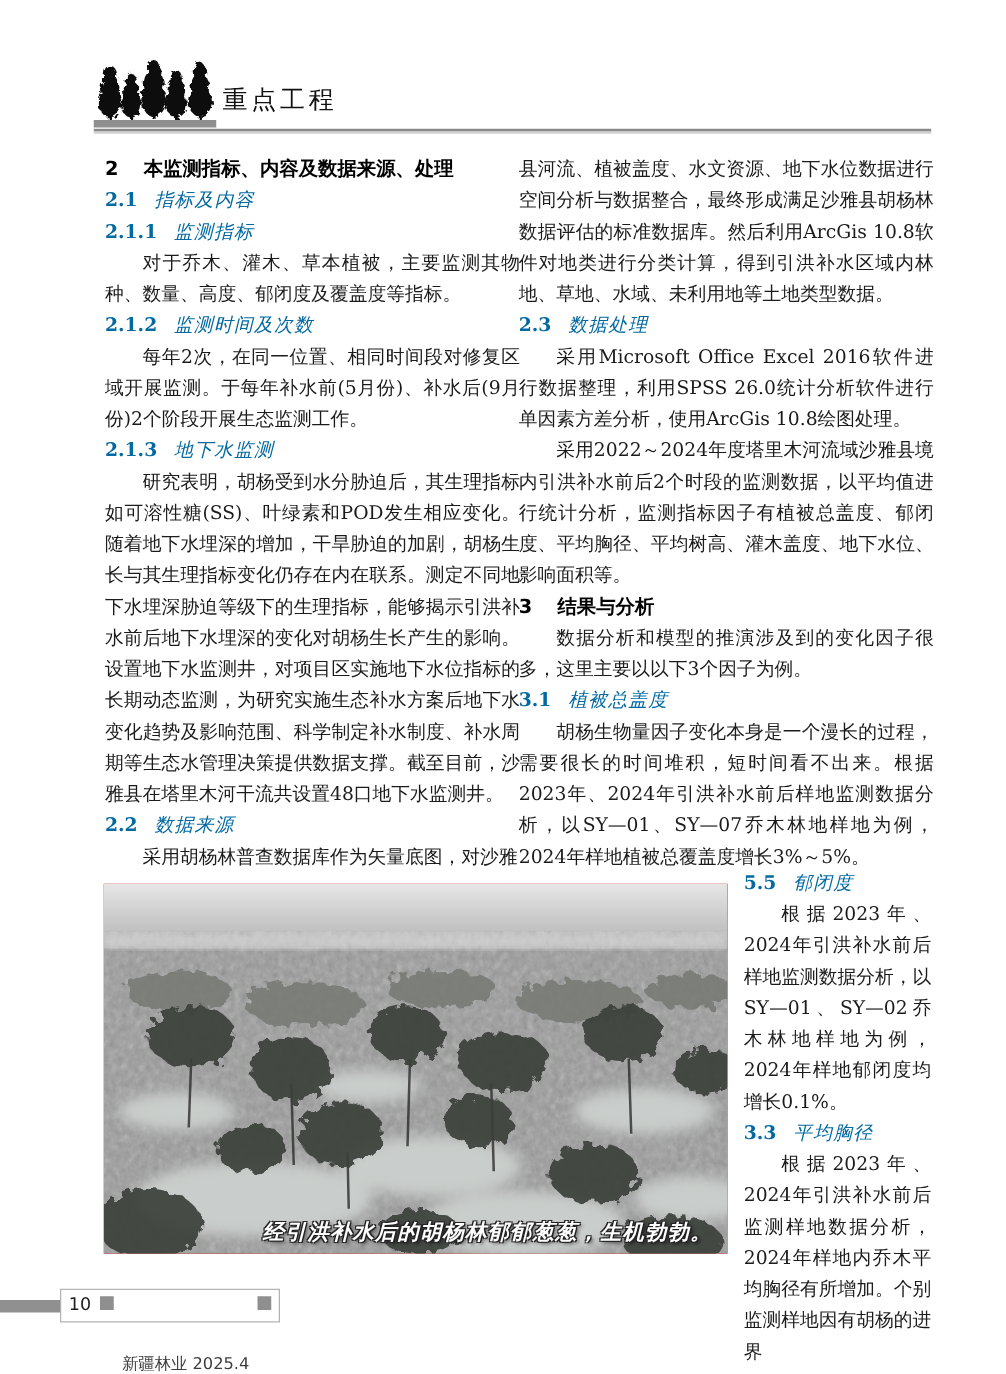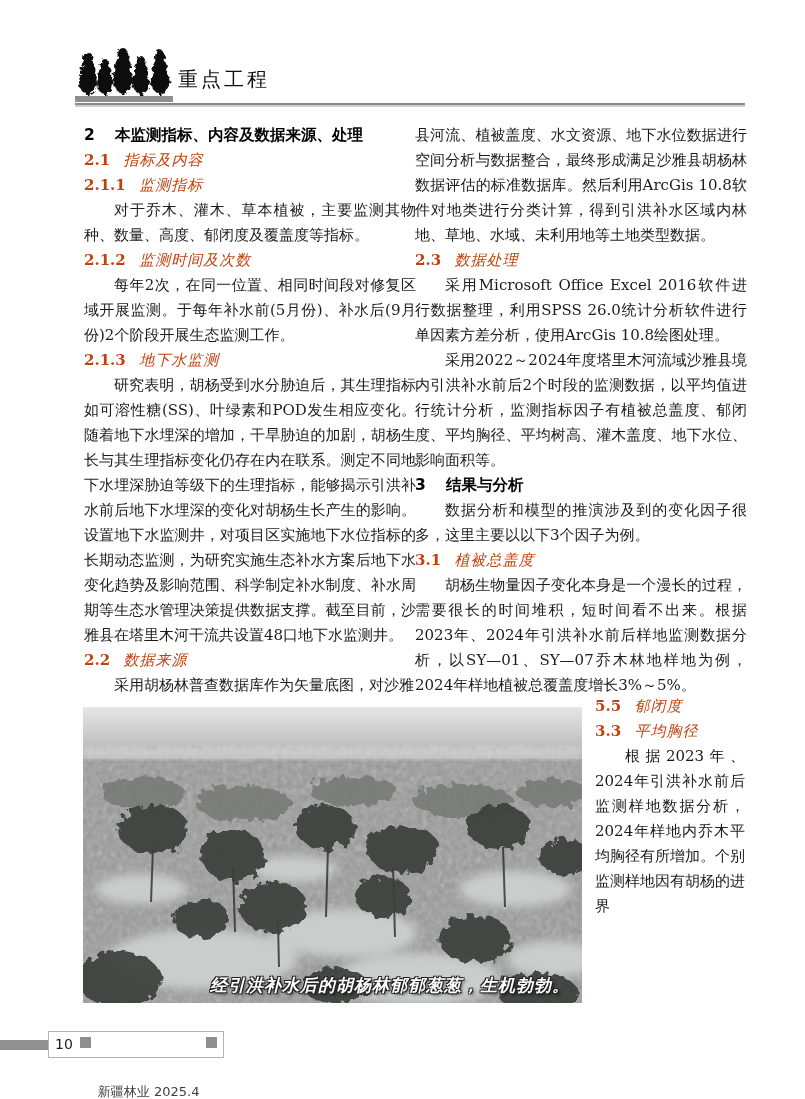--- a/index.html
+++ b/index.html
@@ -35,21 +35,21 @@
   .col-right{left:415px;top:123px;}
   .col-narrow{left:595px;top:694px;width:150px;}
   .col p{margin:0;text-indent:2em;}
   .col p.noindent{text-indent:0;}
 
   .h-major{
     font-family:"DejaVu Sans","Liberation Sans",sans-serif;
     font-weight:bold;font-size:15.5px;color:#000;
   }
   .h-major .num{margin-right:1.3em;}
-  .h-minor{font-size:15px;color:#c2410c;}
+  .h-minor{font-size:15px;color:#0369a1;}
   .h-minor .num{font-weight:bold;margin-right:0.9em;font-style:normal;}
   .h-minor .ttl{font-style:italic;letter-spacing:1px;}
 
   
   .photo{
     position:absolute;left:83px;top:707px;width:499px;height:296px;
     background:#b91c1c;overflow:hidden;
   }
   .photo svg{display:block;}
   .photo-caption{
@@ -164,20 +164,21 @@
     <div class="h-minor">
       <span class="num">3.1</span><span class="ttl">植被总盖度</span>
     </div>
     <p>胡杨生物量因子变化本身是一个漫长的过程，需要很长的时间堆积，短时间看不出来。根据2023年、2024年引洪补水前后样地监测数据分析，以SY—01、SY—07乔木林地样地为例，2024年样地植被总覆盖度增长3%～5%。</p>
   </div>
 
   <div class="col col-narrow">
     <div class="h-minor">
       <span class="num">5.5</span><span class="ttl">郁闭度</span>
     </div>
+    <p>根据2023年、2024年引洪补水前后样地监测数据分析，以SY—01、SY—02乔木林地样地为例，2024年样地郁闭度均增长0.1%。</p>
     <div class="h-minor">
       <span class="num">3.3</span><span class="ttl">平均胸径</span>
     </div>
     <p>根据2023年、2024年引洪补水前后监测样地数据分析，2024年样地内乔木平均胸径有所增加。个别监测样地因有胡杨的进界</p>
   </div>
 
   <div class="photo">
     <svg width="499" height="296" viewBox="0 0 499 296" preserveAspectRatio="none" aria-hidden="true">
       <defs>
         <linearGradient id="sky" x1="0" y1="0" x2="0" y2="1">

